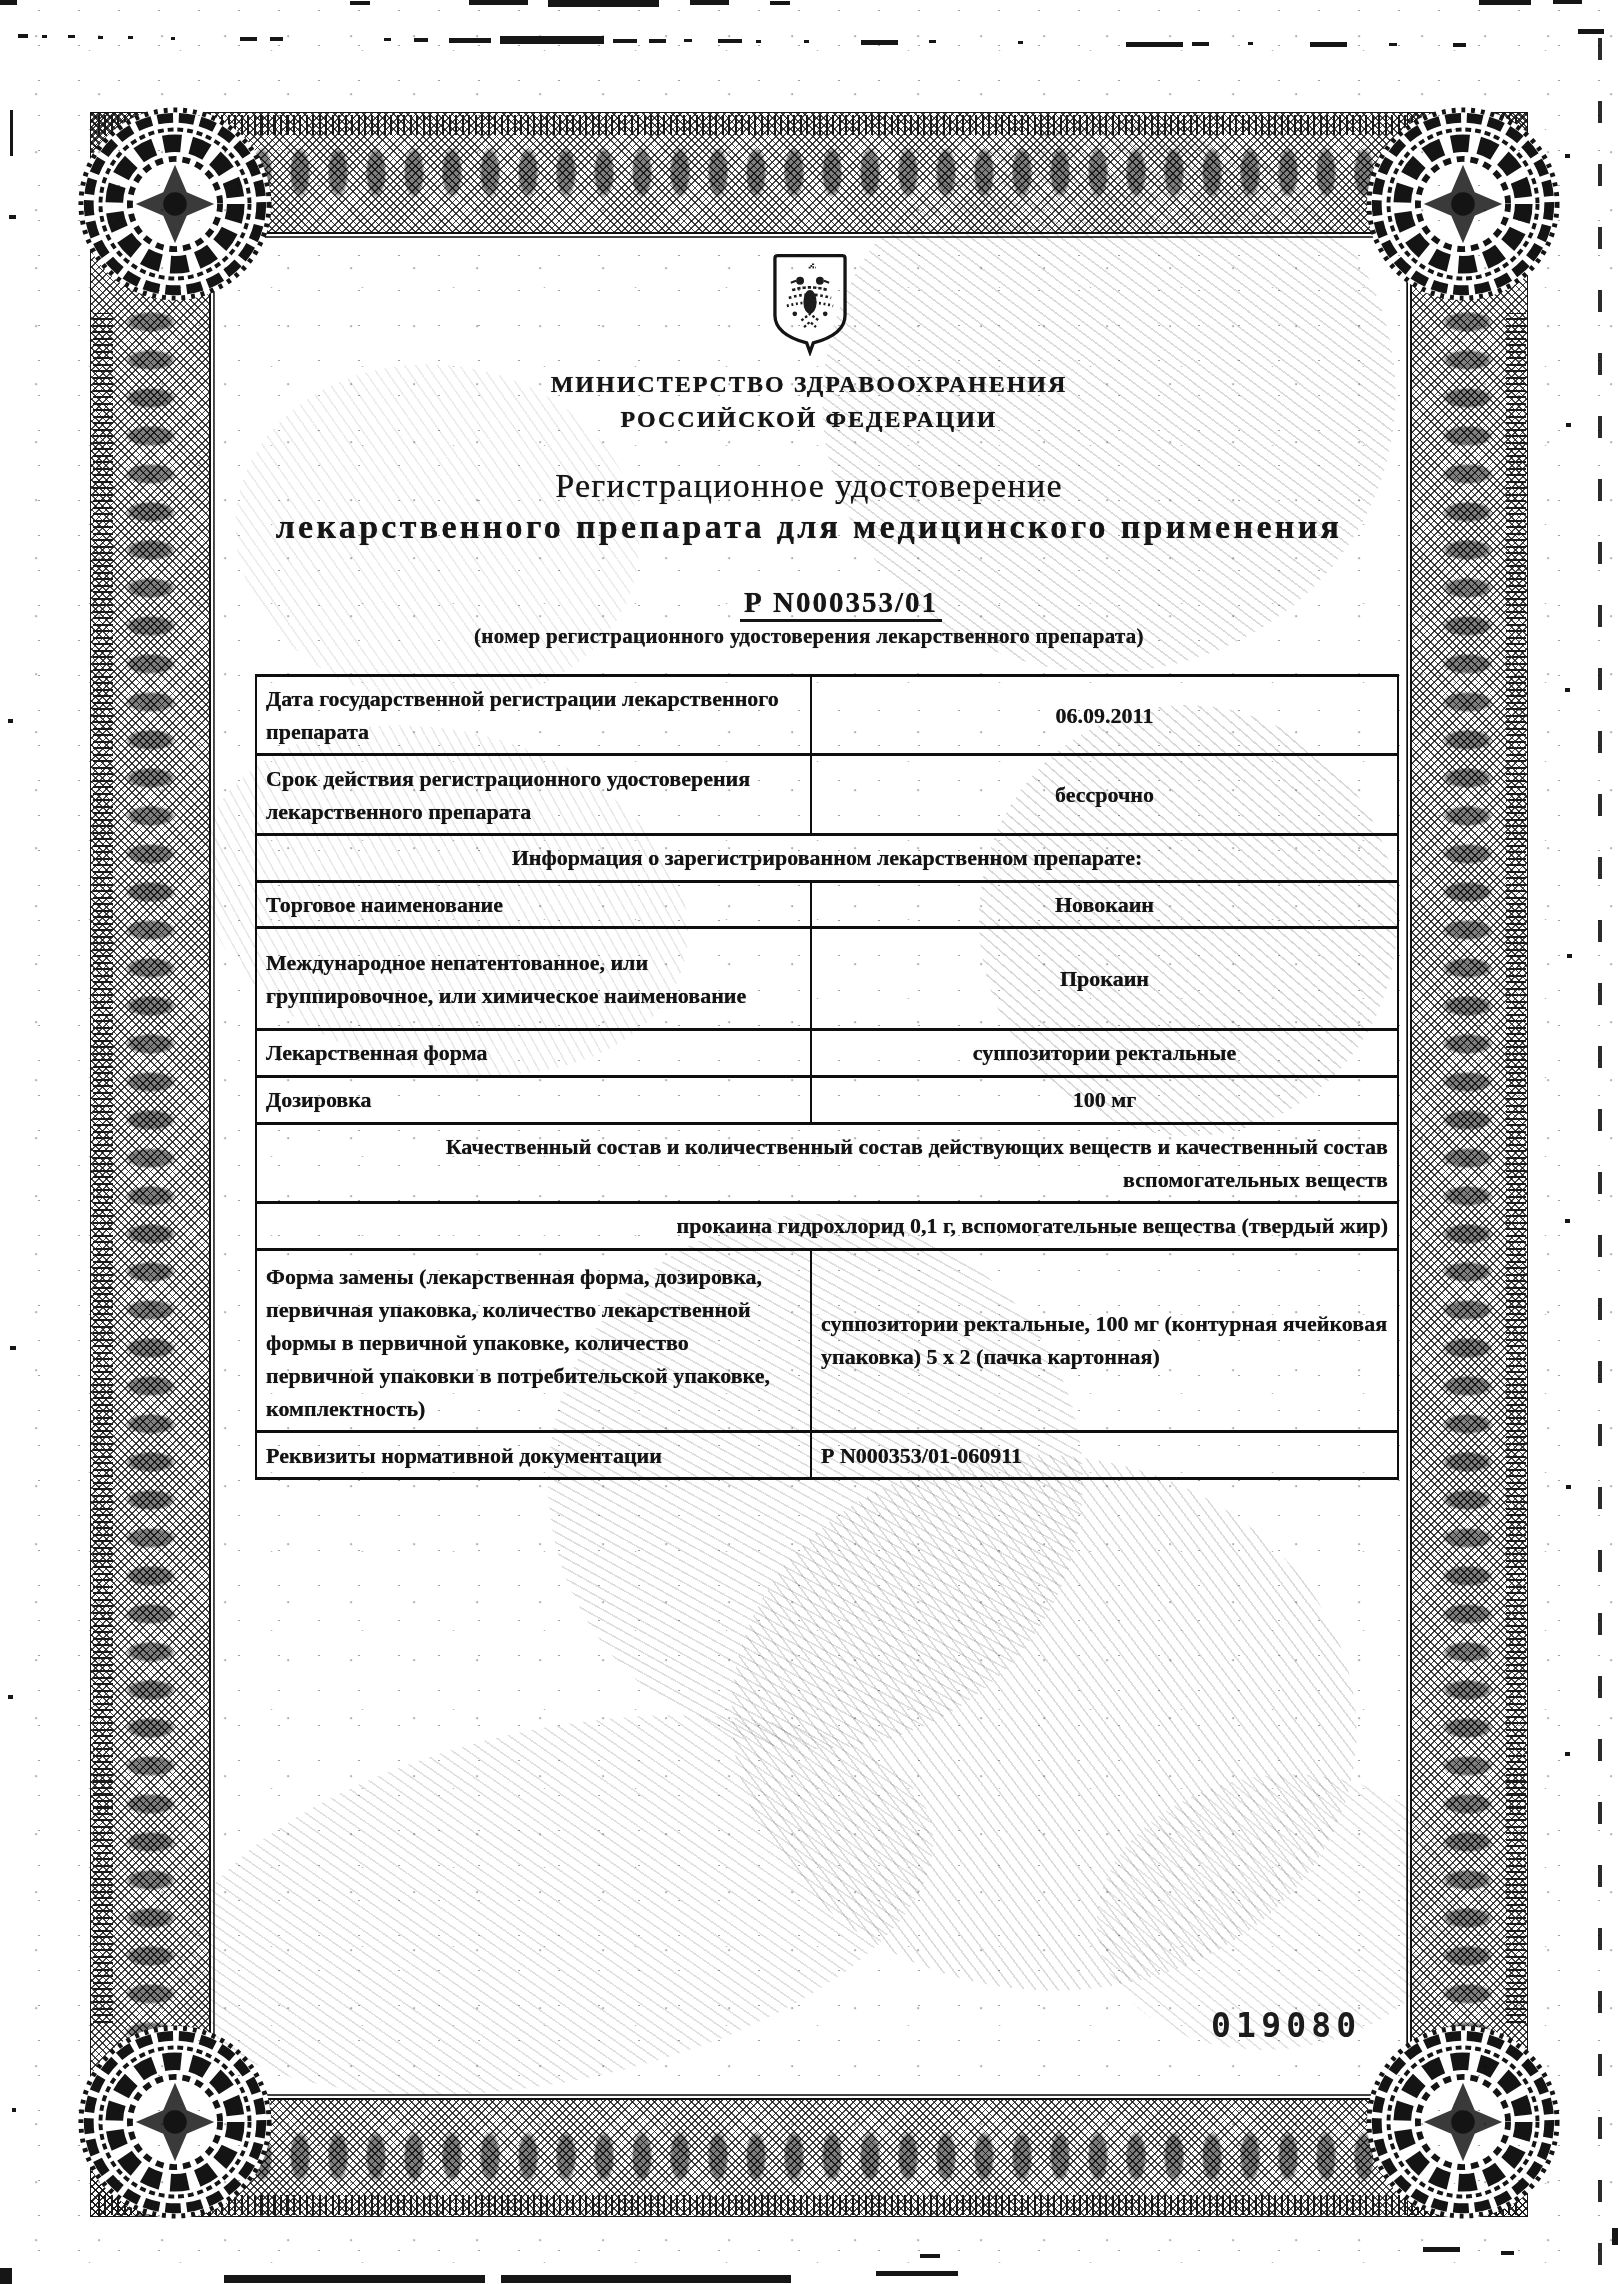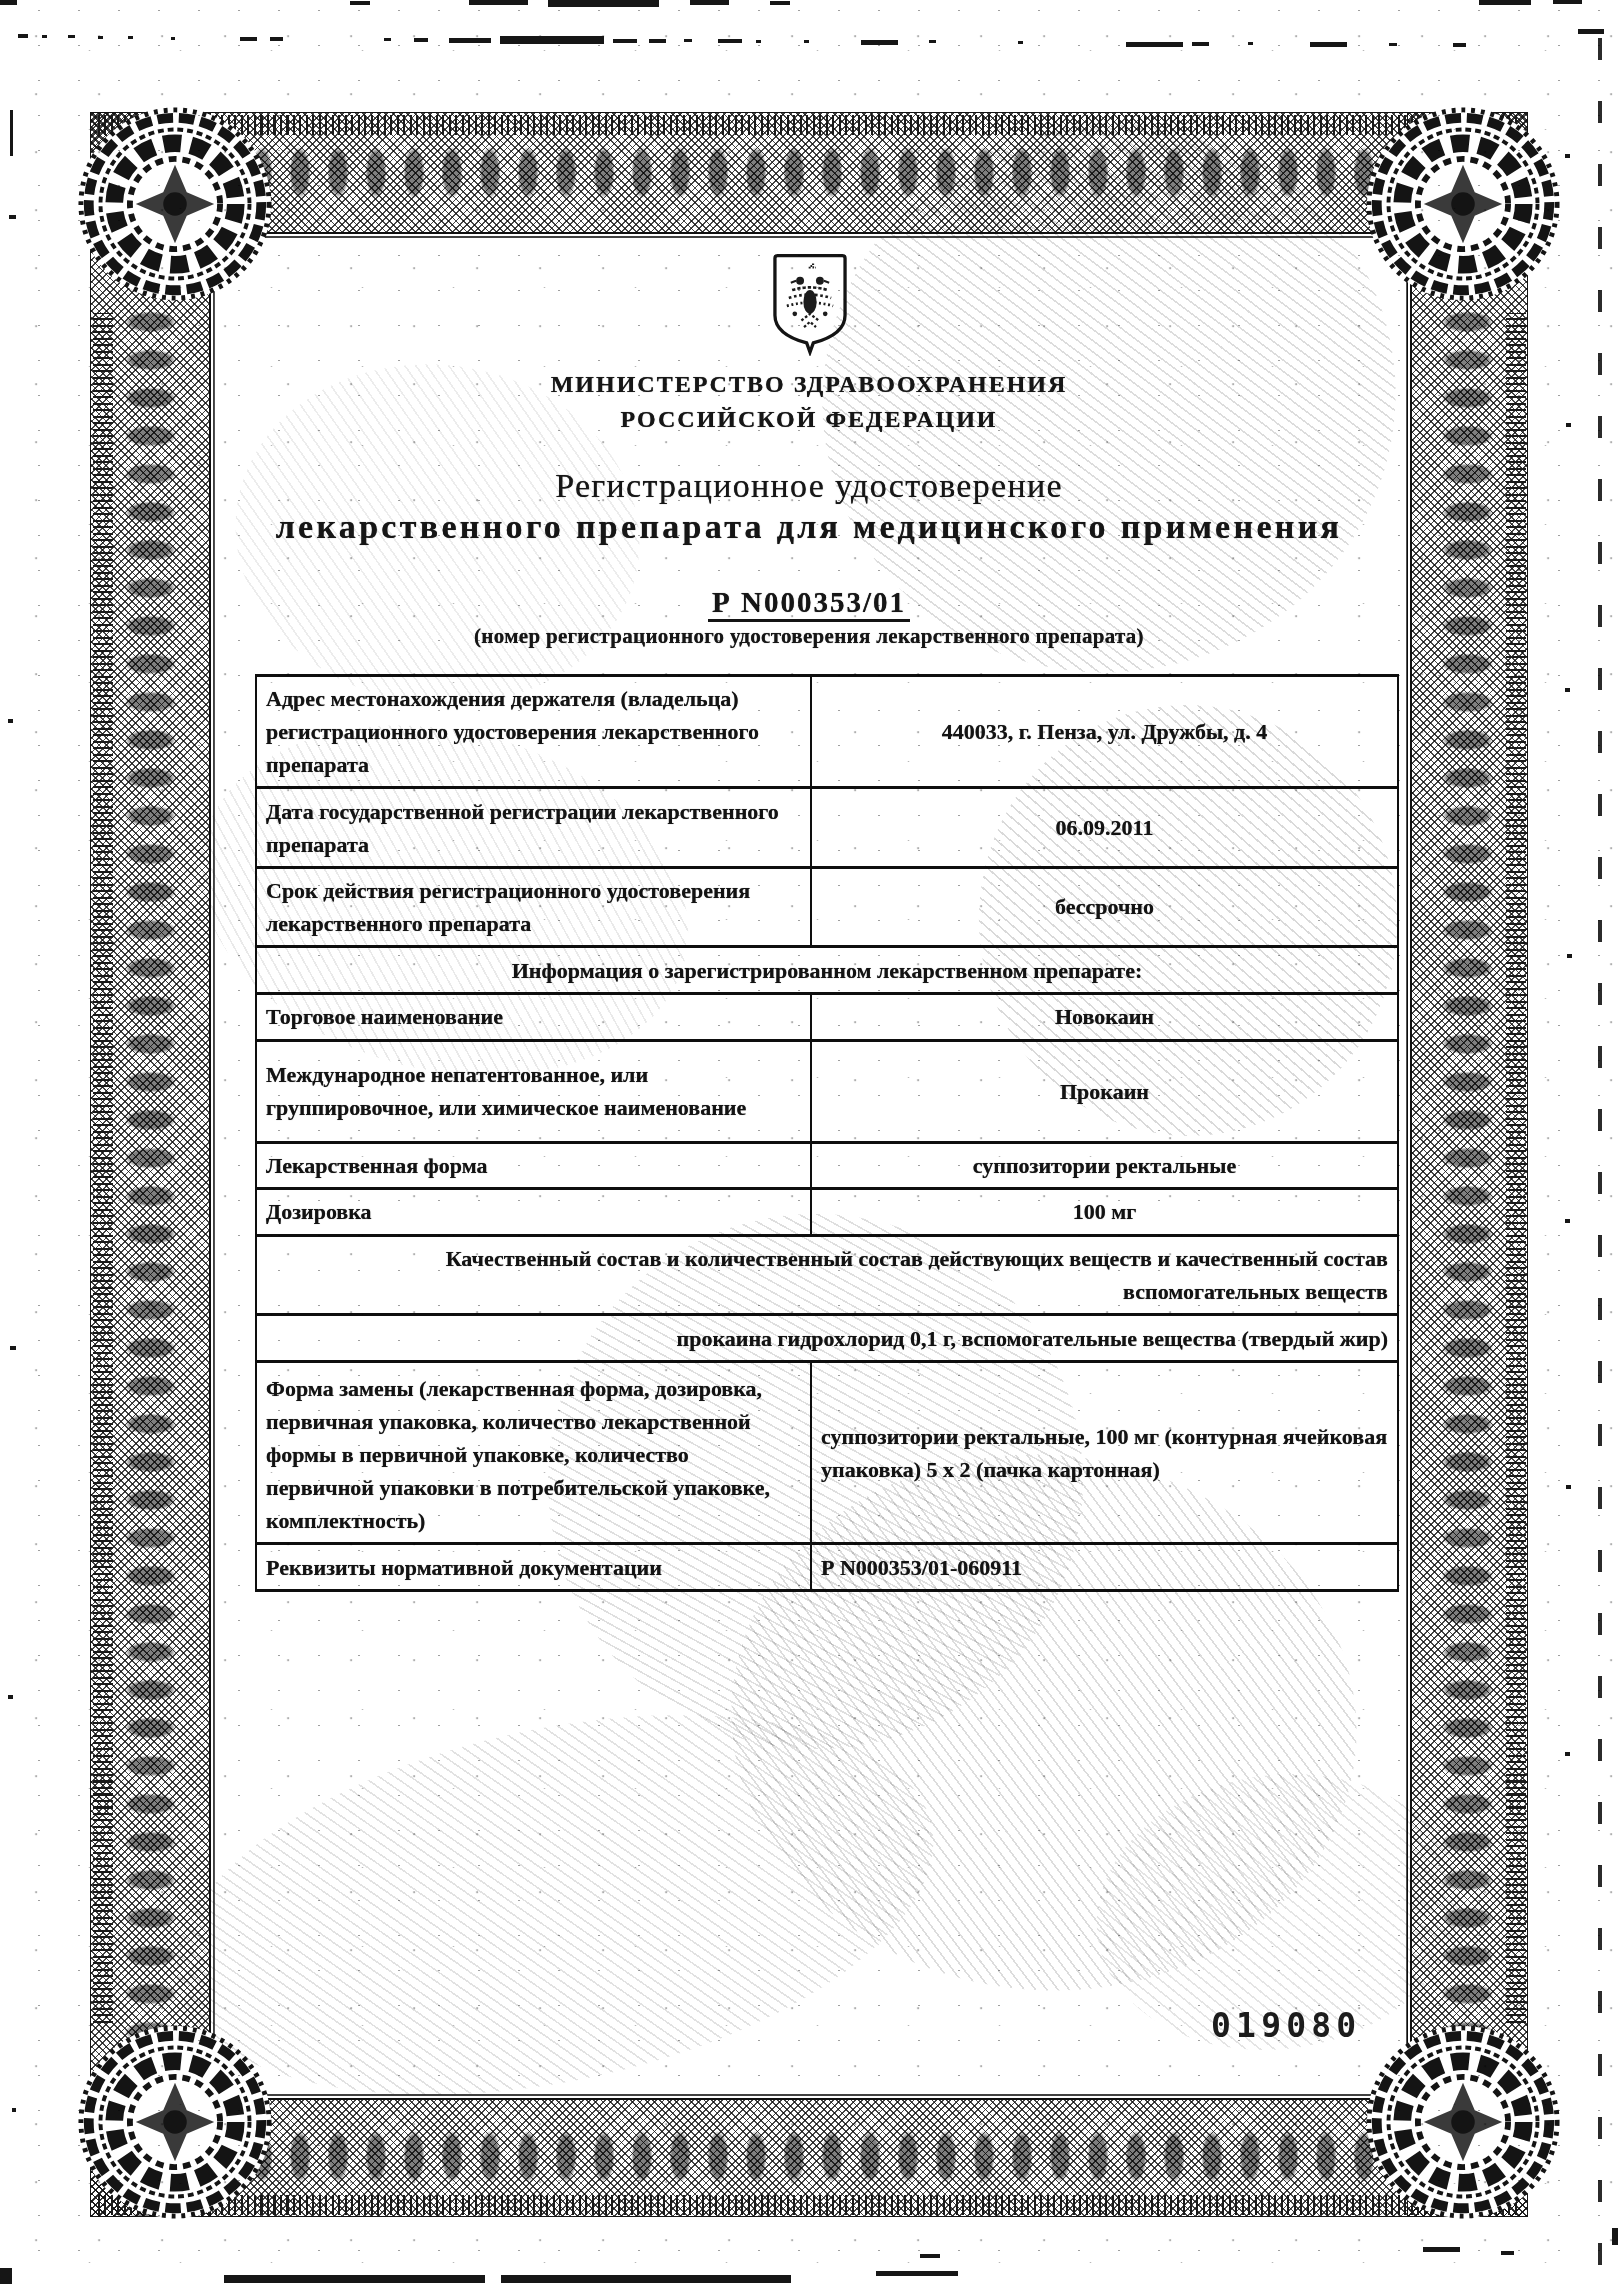--- a/index.html
+++ b/index.html
@@ -34,21 +34,21 @@
   .inner-line{left:209px;top:232px;width:1199px;height:1864px;border:2.6px solid #101010;
     box-shadow:inset 0 0 0 2px #fff, inset 0 0 0 3.9px rgba(10,10,10,.78);}
   .rosette{position:absolute;width:196px;height:196px;}
   .rosette svg{width:100%;height:100%;}
   
   .cblock{position:absolute;left:215px;width:1188px;text-align:center;
           text-shadow:0 0 0.7px rgba(10,10,10,.85);}
   .ministry{font-size:24px;font-weight:bold;letter-spacing:2px;}
   .doctitle{font-size:34px;font-weight:normal;letter-spacing:1.3px;}
   .doctitle2{font-size:34px;font-weight:bold;letter-spacing:3.3px;}
-  .regnum{font-size:29px;font-weight:bold;letter-spacing:2px;}
+  .regnum{font-size:29px;font-weight:bold;letter-spacing:2px;margin-left:32px;}
   .regnum span{border-bottom:3.3px solid #141414;padding:0 3.9px 1.3px 3.9px;}
   .caption{font-size:21px;font-weight:bold;letter-spacing:0.3px;}
   
   table.reg{position:absolute;left:255px;top:674px;width:1141px;border-collapse:collapse;
     table-layout:fixed;font-size:22px;font-weight:bold;line-height:1.5;color:#131313;
     text-shadow:0 0 0.7px rgba(10,10,10,.7);}
   table.reg td{border-left:2px solid #0e0e0e;border-right:2px solid #0e0e0e;
     border-top:3.9px solid #0e0e0e;border-bottom:3.9px solid #0e0e0e;
     padding:5.2px 9px;vertical-align:middle;box-sizing:border-box;}
   td.l{text-align:left;}
@@ -145,24 +145,20 @@
     <span>Р N000353/01</span>
   </div>
   <div class="cblock caption" style="top:624px">(номер регистрационного удостоверения лекарственного препарата)</div>
 
   <table class="reg">
     <colgroup>
         <col style="width:555px">
         <col style="width:587px">
       </colgroup>
     <tbody>
-      <tr style="height:104px">
-        <td class="l">Адрес местонахождения держателя (владельца) регистрационного удостоверения лекарственного препарата</td>
-        <td class="v">440033, г. Пенза, ул. Дружбы, д. 4</td>
-      </tr>
       <tr style="height:73px">
         <td class="l">Дата государственной регистрации лекарственного препарата</td>
         <td class="v">06.09.2011</td>
       </tr>
       <tr style="height:69px">
         <td class="l">Срок действия регистрационного удостоверения лекарственного препарата</td>
         <td class="v">бессрочно</td>
       </tr>
       <tr style="height:47px">
         <td class="m-center" colspan="2">Информация о зарегистрированном лекарственном препарате:</td>

